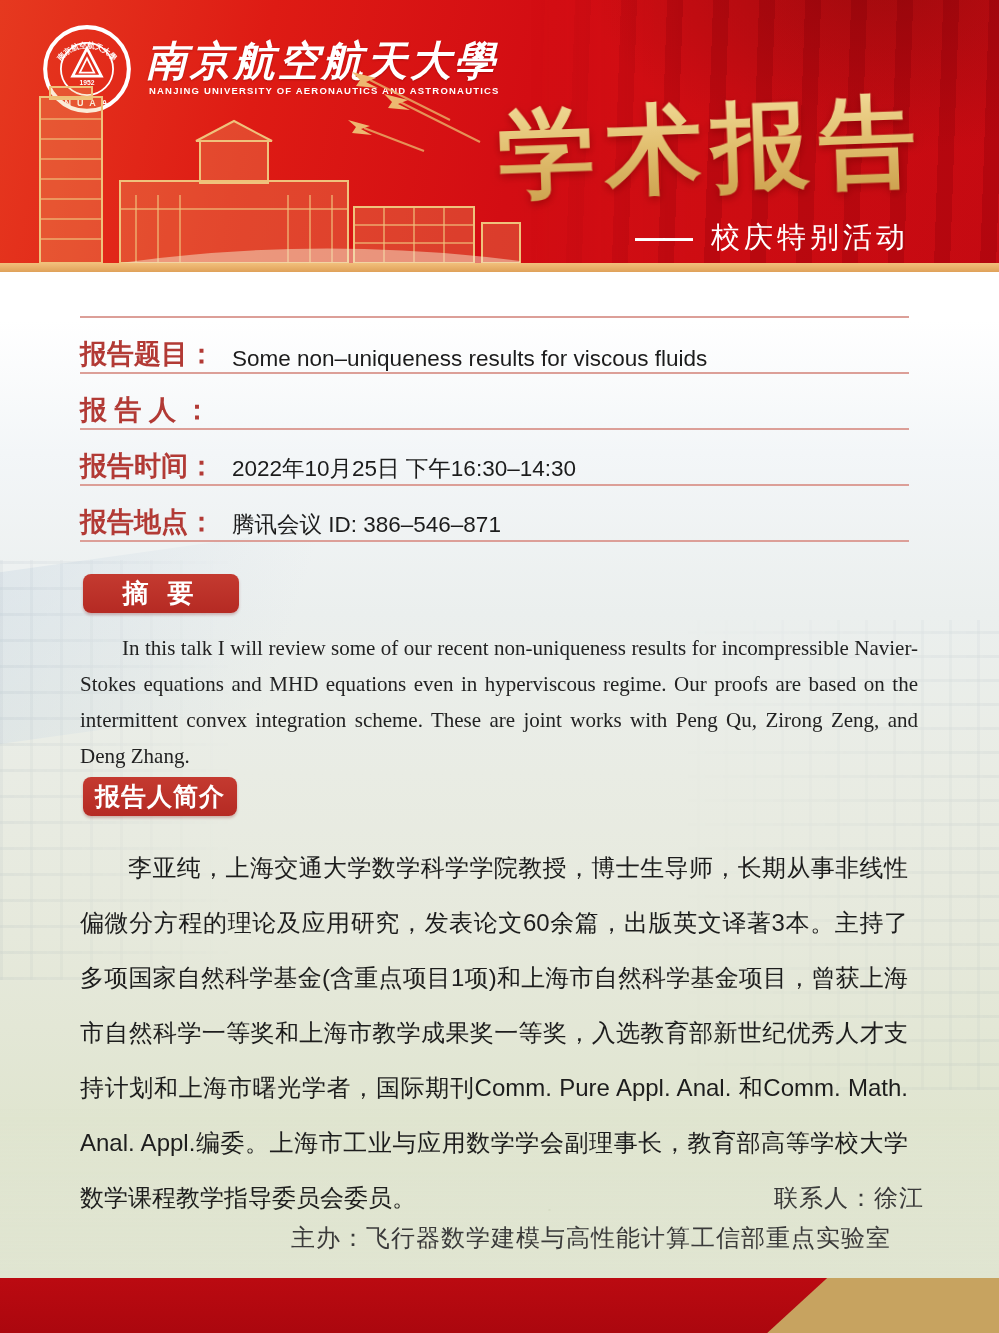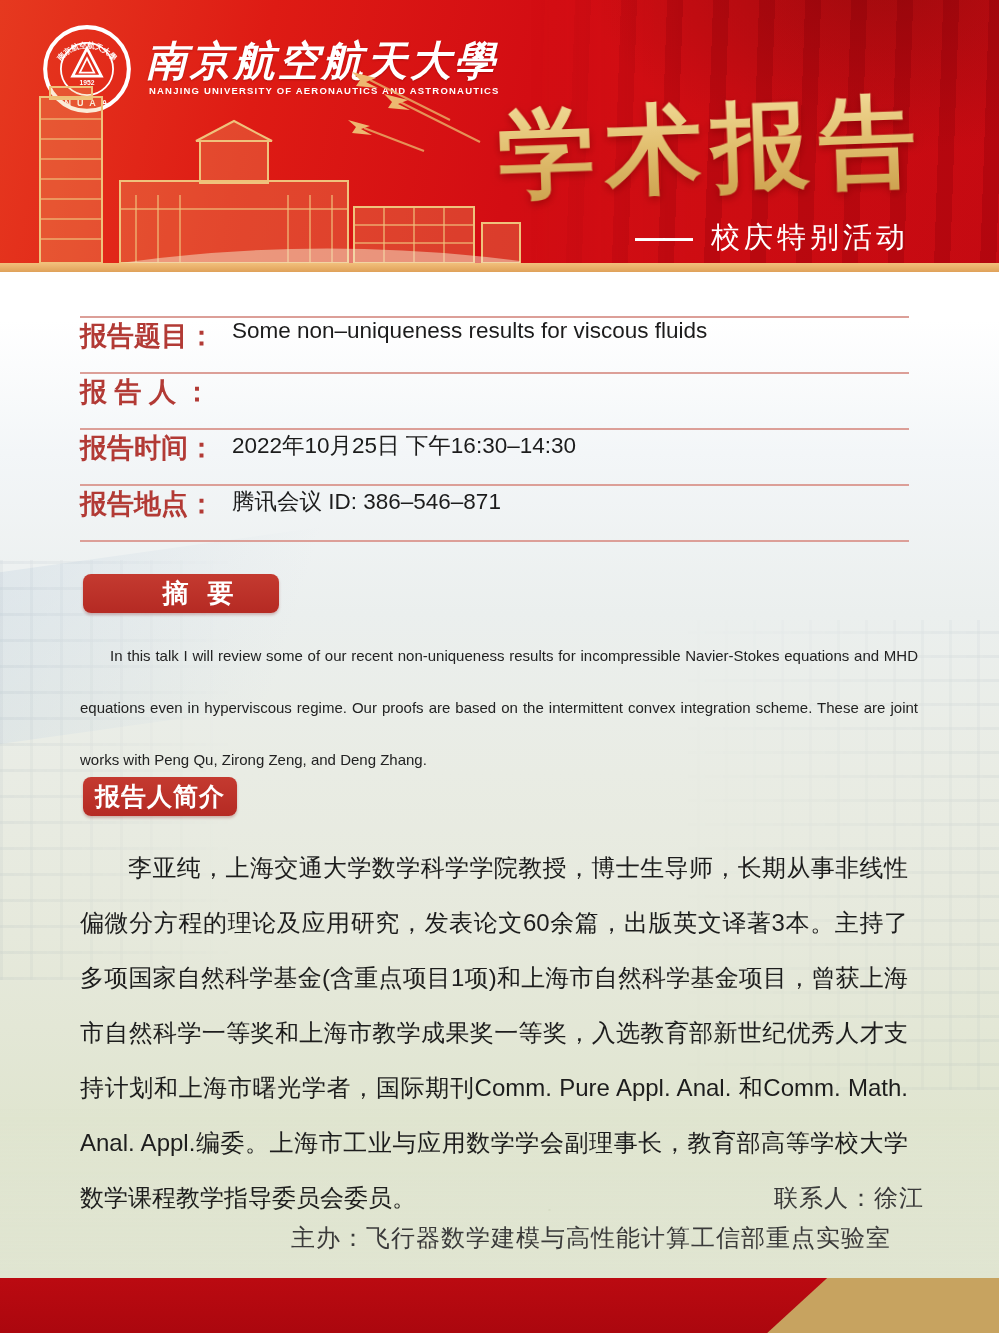--- a/index.html
+++ b/index.html
@@ -43,32 +43,32 @@
   .big-title{position:absolute;left:492px;top:84px;width:440px;text-align:center;
     font-size:97px;font-weight:bold;letter-spacing:10px;transform:rotate(-2deg);
     background:linear-gradient(180deg,#f2dc9a 5%,#e2c071 45%,#c99c48 95%);
     -webkit-background-clip:text;background-clip:text;color:transparent;
     filter:drop-shadow(0 3px 4px rgba(110,0,0,.5));white-space:nowrap;}
   .subtitle{position:absolute;right:90px;top:218px;display:flex;align-items:center;gap:20px;}
   .subtitle .dash{color:#fff;font-size:30px;font-weight:bold;letter-spacing:-2px;line-height:1;}
   .subtitle .txt{color:#fff;font-size:29px;letter-spacing:4px;font-weight:500;}
   
   .info{position:absolute;left:80px;top:316px;width:829px;border-top:2px solid #dc9f98;}
-  .info-row{display:flex;align-items:flex-start;height:54px;border-bottom:2px solid #dc9f98;}
+  .info-row{display:flex;align-items:flex-end;height:54px;border-bottom:2px solid #dc9f98;}
   .info-label{flex:0 0 152px;color:#b23a35;font-size:27px;font-weight:bold;white-space:nowrap;}
   .info-value{color:#1c1c1c;font-size:22.5px;padding-left:0px;white-space:nowrap;}
   
   .badge{position:absolute;left:83px;height:39px;display:flex;align-items:center;justify-content:center;
     background:linear-gradient(180deg,#c43a30,#b52a23);border-radius:8px;color:#fff;
     font-weight:bold;box-shadow:0 2px 3px rgba(120,0,0,.25);}
-  .badge-abstract{top:574px;width:156px;font-size:26px;letter-spacing:6px;padding-left:40px;}
+  .badge-abstract{top:574px;width:156px;font-size:26px;letter-spacing:6px;}
   .badge-bio{top:777px;width:154px;font-size:25px;letter-spacing:1px;}
   
   .abstract-text{position:absolute;left:80px;top:630px;width:838px;
-    font-family:Liberation Sans, sans-serif;font-size:15px;line-height:52px;
+    font-family:Liberation Serif, serif;font-size:21px;line-height:36px;
     color:#222;text-align:justify;text-indent:2em;}
   .bio-text{position:absolute;left:80px;top:840px;width:828px;
     font-size:24px;line-height:55px;color:#1d1d1d;text-align:justify;text-indent:2em;}
   
   .contact-line{position:absolute;right:75px;top:1182px;font-size:24px;color:#3a3a3a;letter-spacing:1px;}
   .organizer-line{position:absolute;right:108px;top:1222px;font-size:24px;color:#3a3a3a;letter-spacing:1px;}
   .footer-bar{position:absolute;left:0;top:1278px;width:999px;height:55px;background:#c7a360;}
   .footer-red{position:absolute;left:0;top:0;width:100%;height:100%;
     background:linear-gradient(180deg,#bb0a11,#ab070e);
     clip-path:polygon(0 0,82.8% 0,76.8% 100%,0 100%);}

